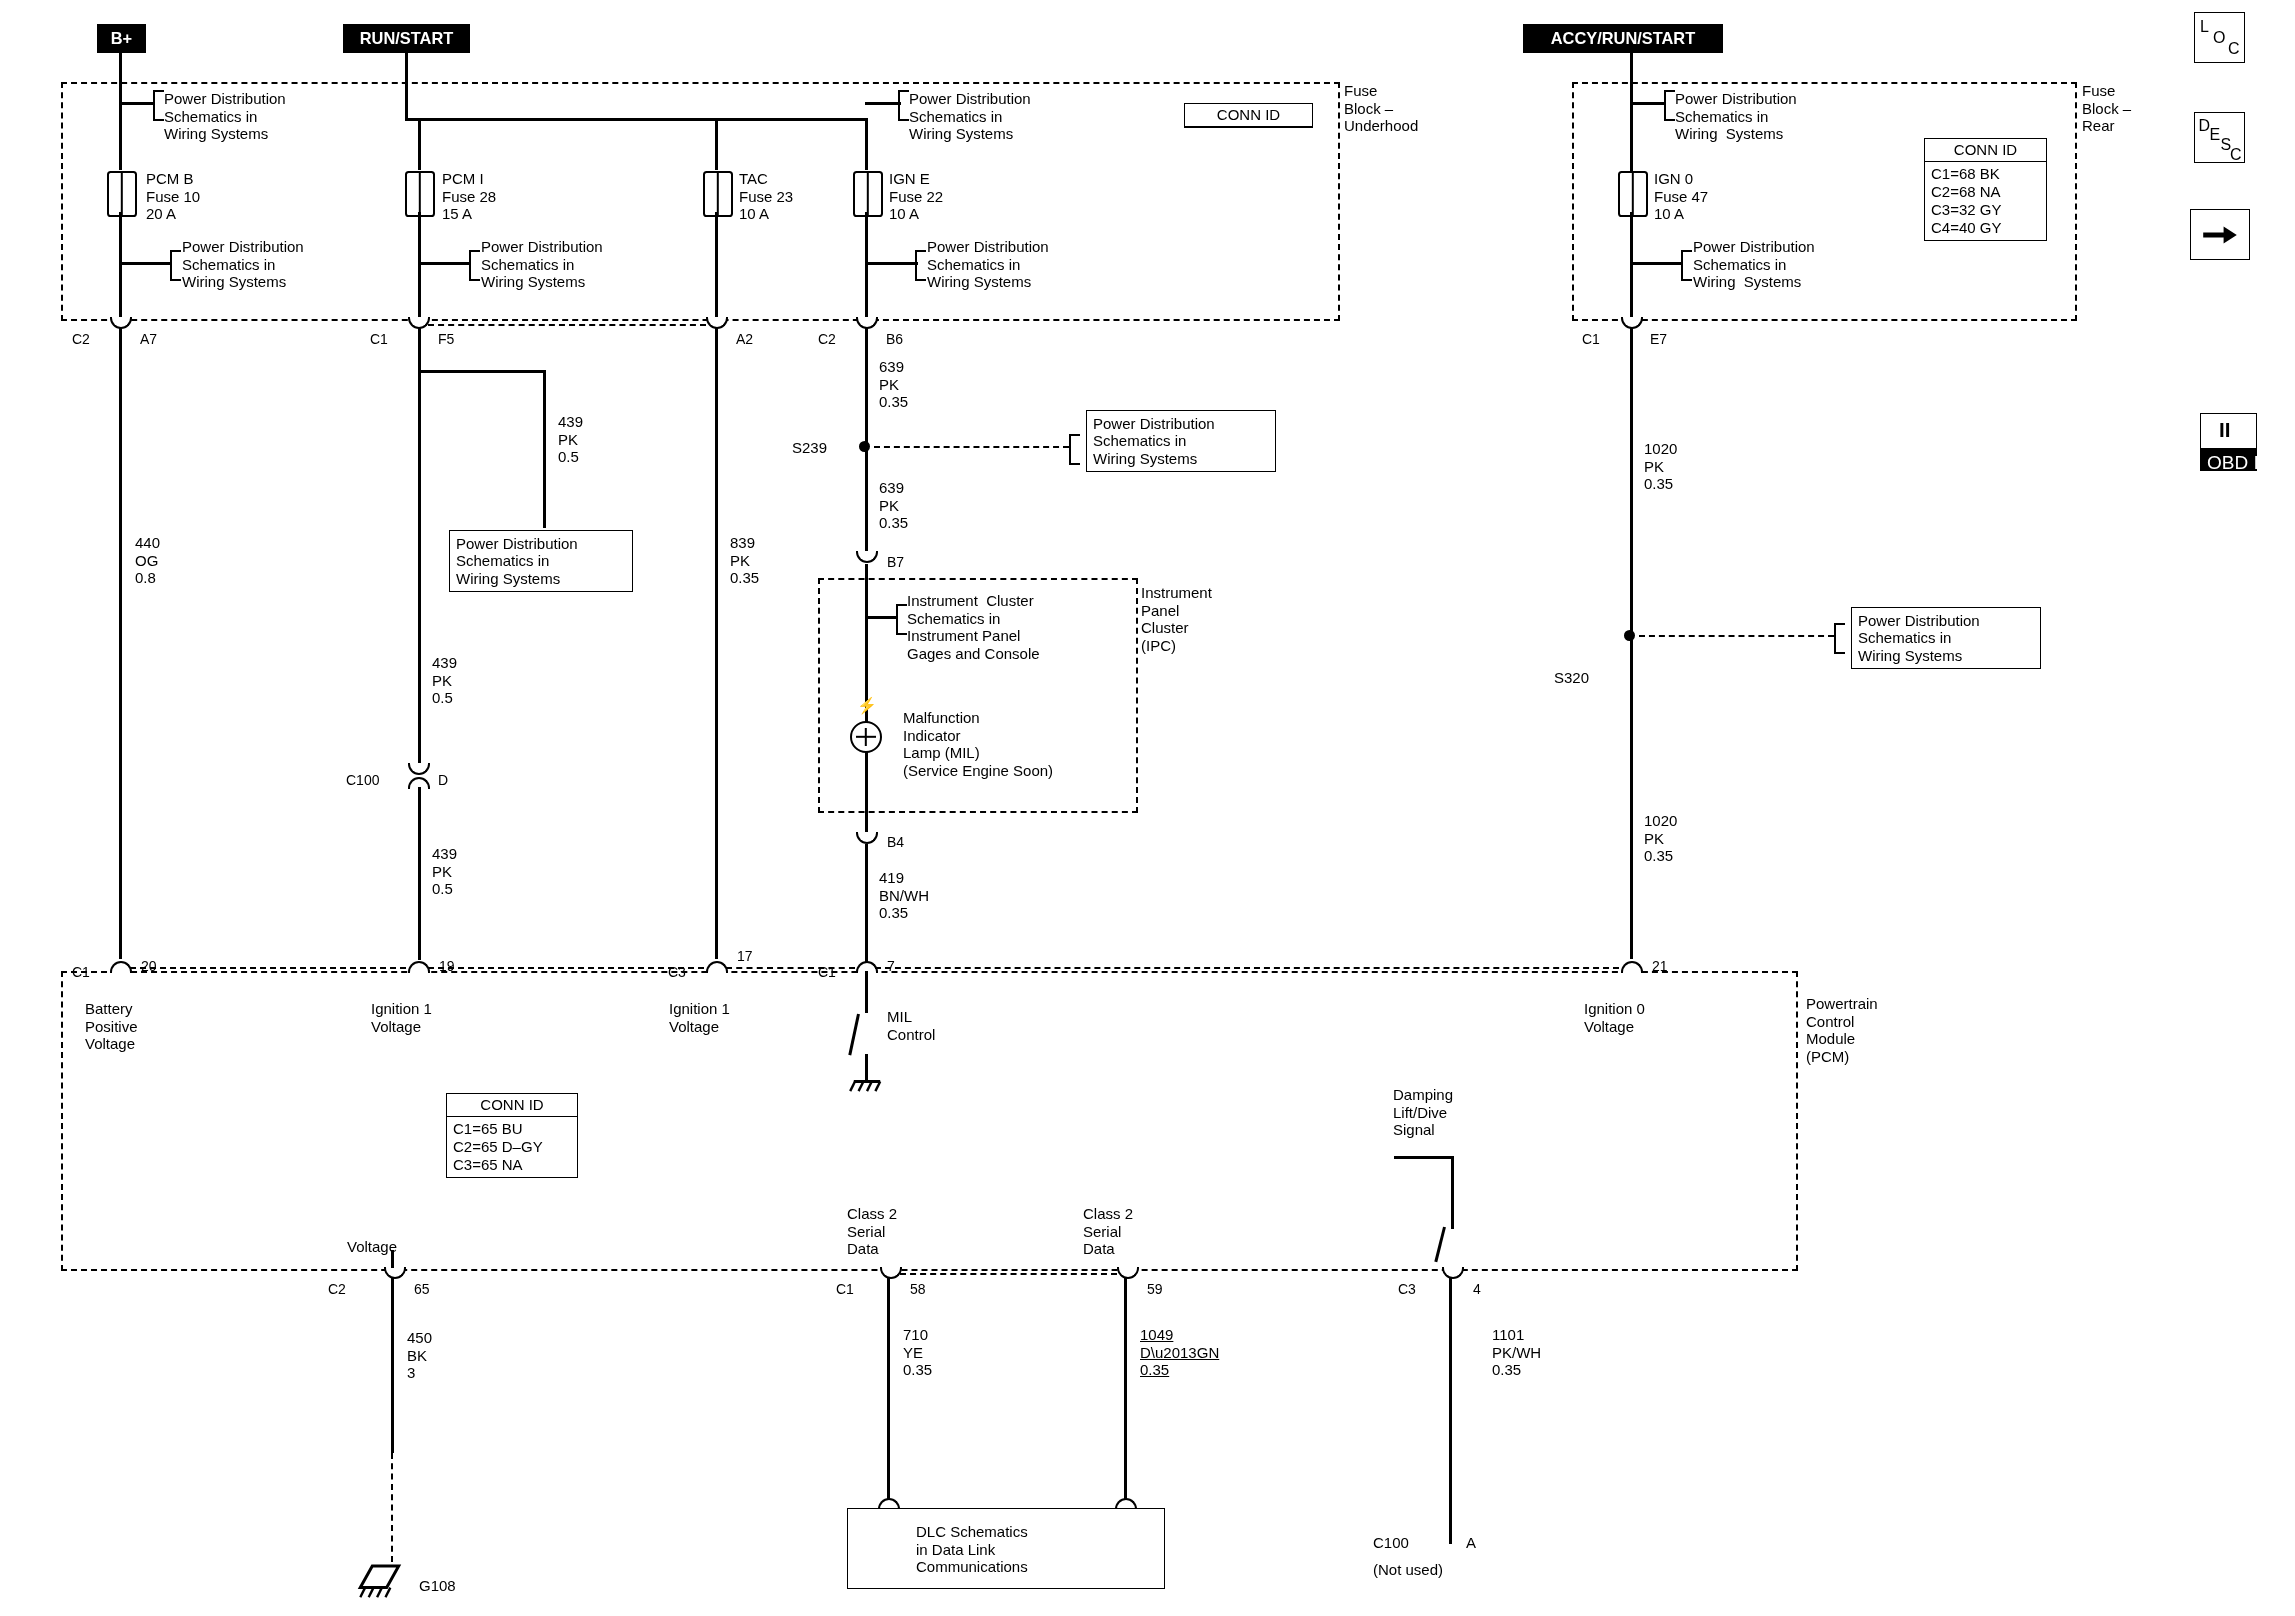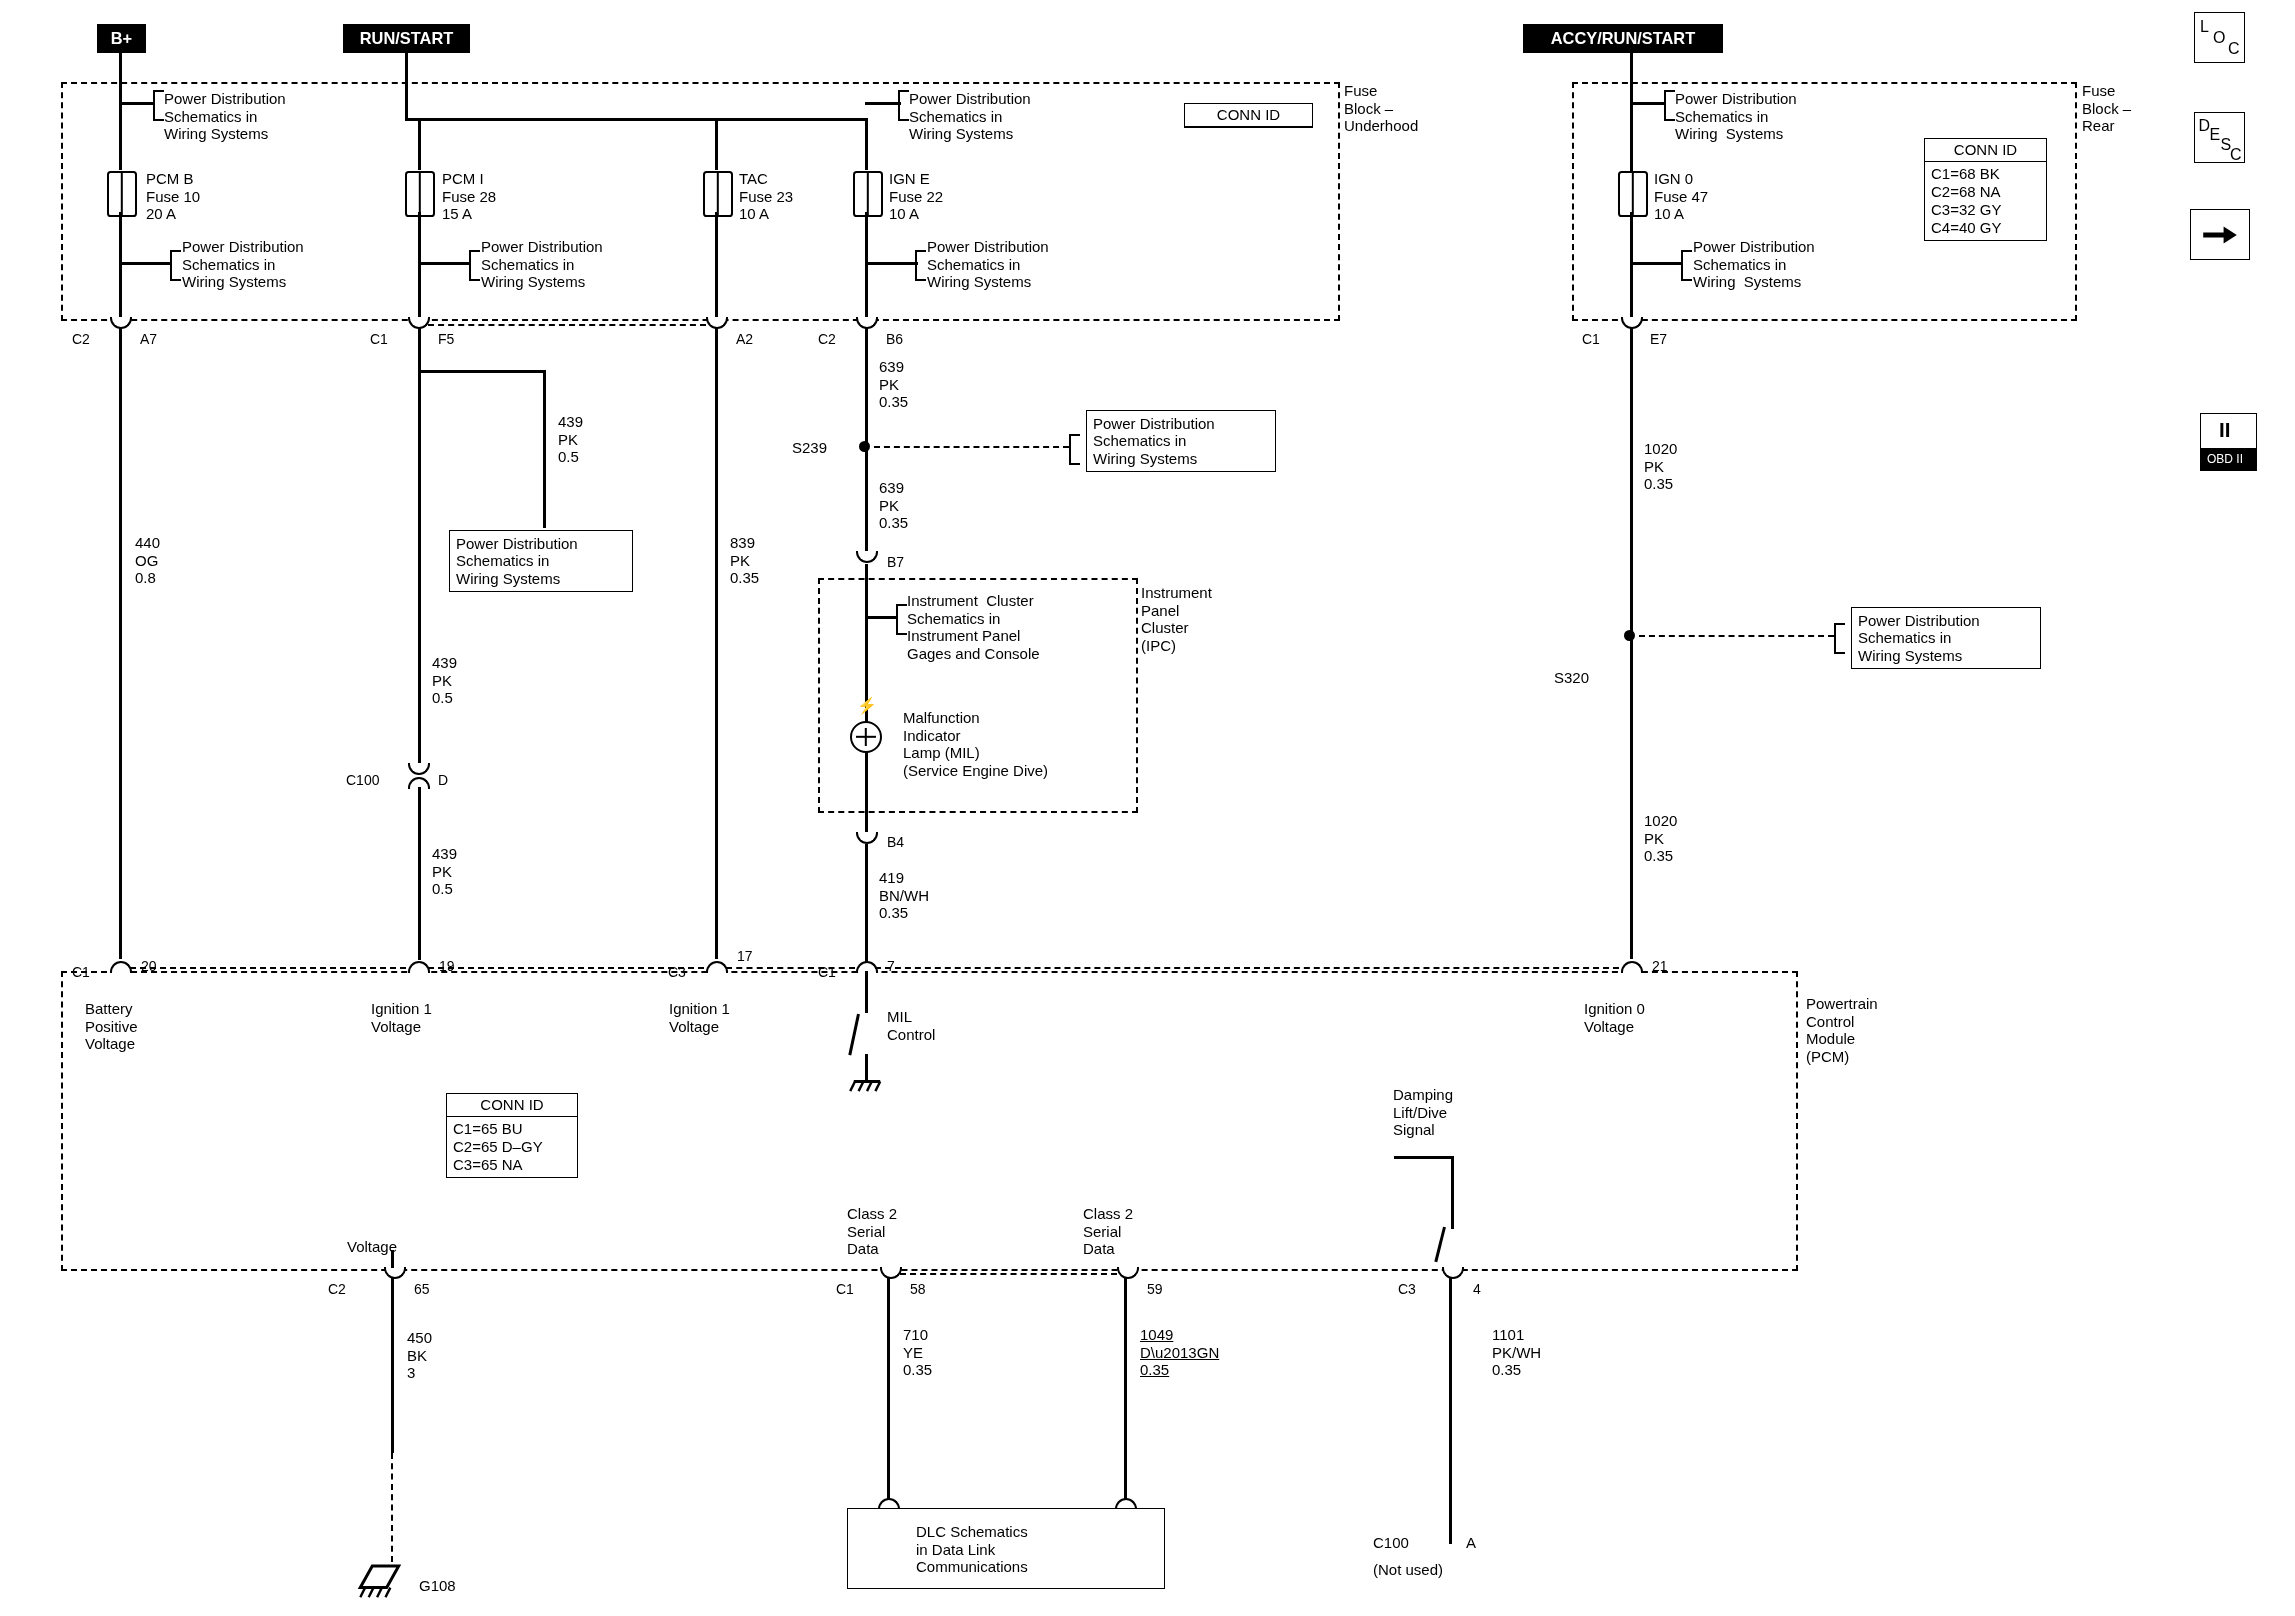--- a/index.html
+++ b/index.html
@@ -269,21 +269,21 @@
 Gages and Console</div>
 
   <div class="mil" style="left:850px;top:721px;">
     <div class="hb"></div>
       <div class="vb2"></div>
   </div>
   <div class="txt" style="left:857px;top:697px;font-size:16px;">⚡</div>
   <div class="txt" style="left:903px;top:709px;">Malfunction
 Indicator
 Lamp (MIL)
-(Service Engine Dive)</div>
+(Service Engine Soon)</div>
 
   <div class="cup" style="left:856px;top:832px;"></div>
   <div class="txt sm" style="left:887px;top:834px;">B4</div>
 
   <div class="vline" style="left:865px;top:844px;height:118px;"></div>
   <div class="txt" style="left:879px;top:869px;">419
 BN/WH
 0.35</div>
 
   <div class="vline" style="left:1630px;top:327px;height:310px;"></div>
@@ -452,17 +452,17 @@
   <div class="arrowbox" style="left:2190px;top:209px;width:58px;height:49px;">
     <svg width="36" height="22" viewBox="0 0 60 36">
       <path d="M2 14 L36 14 L36 4 L58 18 L36 32 L36 22 L2 22 Z" fill="#000"></path>
     </svg>
   </div>
 
   <div class="icon-box" style="left:2200px;top:413px;width:55px;height:56px;">
     <div class="txt bold" style="left:18px;top:3.6px;font-size:20.6px;">II</div>
     <div style="position:absolute;left:0;right:0;top:34px;height:2.4px;background:#000;"></div>
     <div style="position:absolute;left:0;right:0;top:36px;bottom:0;background:#000;"></div>
-    <div class="txt" style="left:6px;top:38px;font-size:12px;color:#fff;">OBD II</div>
+    <div class="txt" style="left:6px;top:38px;font-size:19px;color:#fff;">OBD II</div>
   </div>
 
 </div>
 
 
 </body></html>

